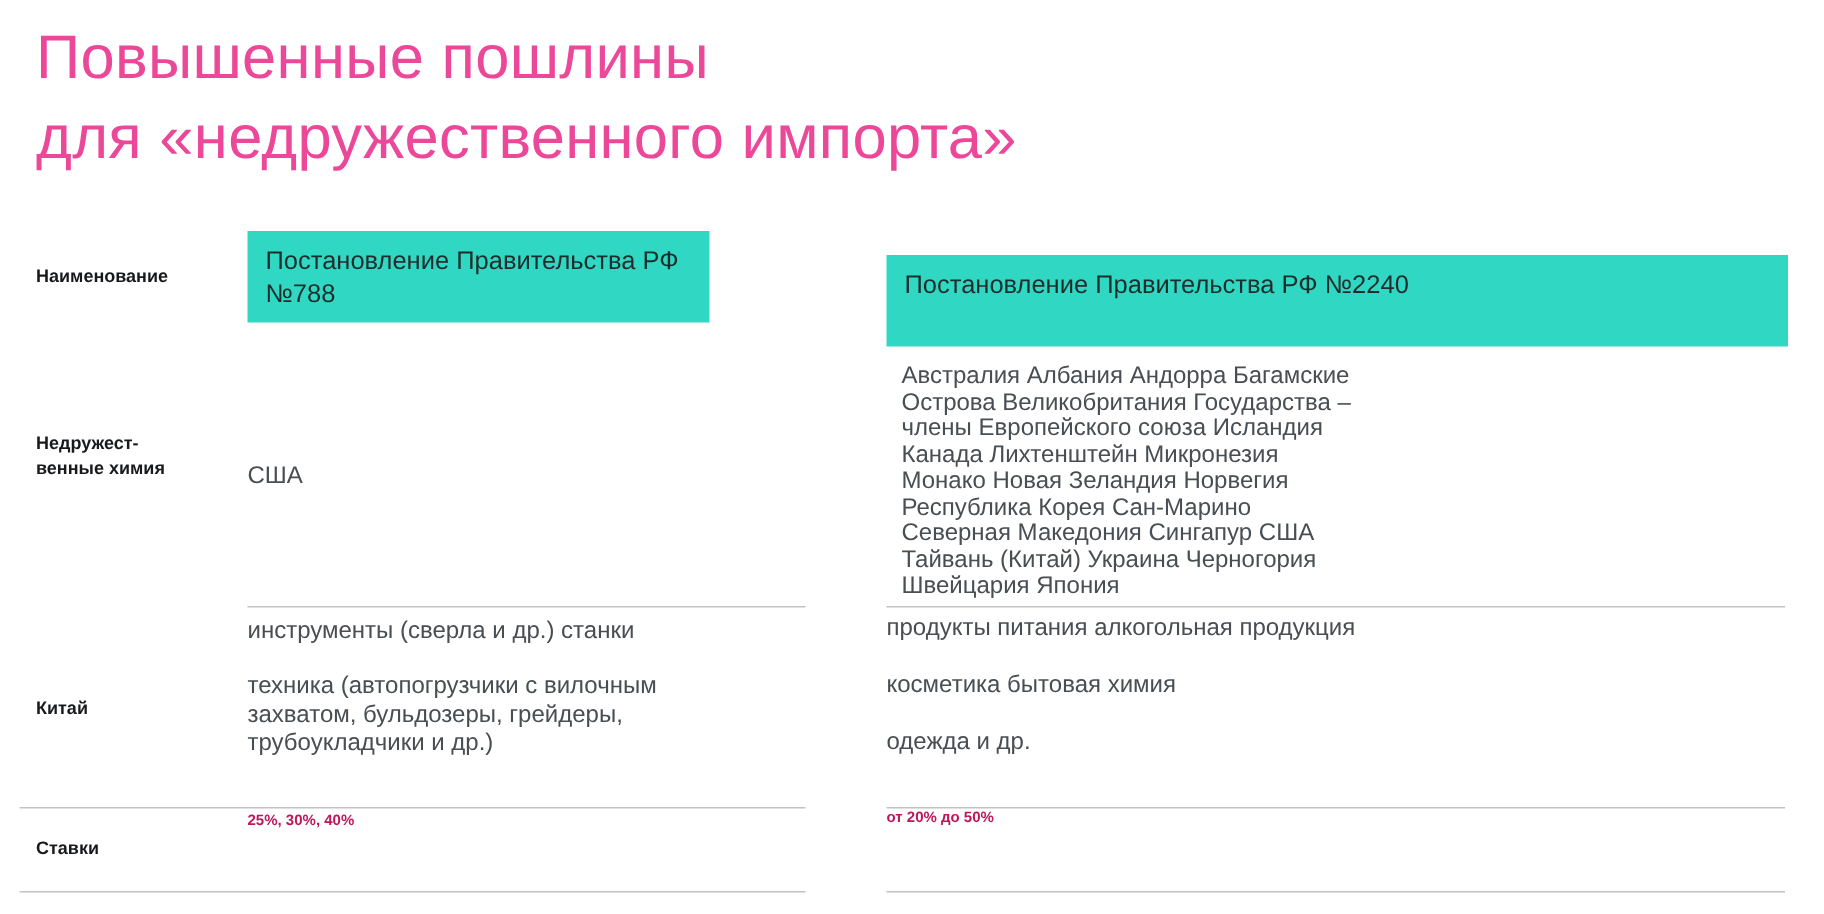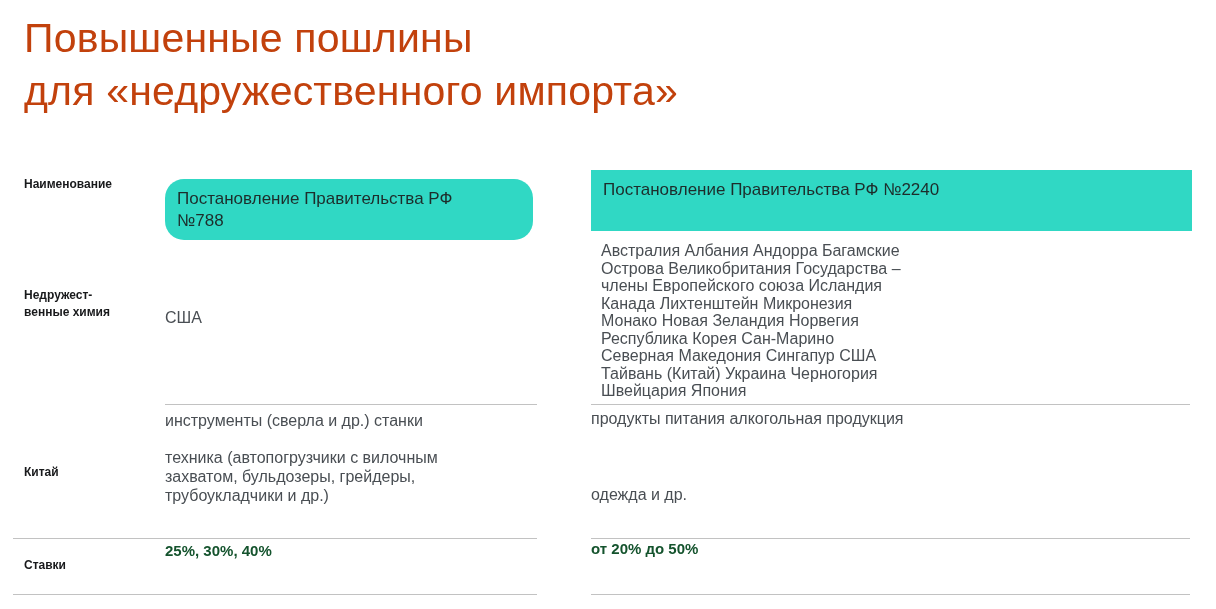--- a/index.html
+++ b/index.html
@@ -13,32 +13,32 @@
     overflow: hidden;
   }
   .title {
     position: absolute;
     left: 24px;
     top: 12px;
     font-size: 41px;
     line-height: 53px;
     font-weight: 300;
     letter-spacing: 0.2px;
-    color: #c2410c;
+    color: #ec4899;
   }
   .teal-cell {
     position: absolute;
     background: #30d8c4;
     color: #1d2d2b;
     font-size: 17px;
     line-height: 22px;
     padding: 9px 12px 0 12px;
     white-space: pre-line;
   }
-  .cell-header-1 { left: 165px; top: 179px; width: 368px; height: 61px; border-radius: 19px; }
+  .cell-header-1 { left: 165px; top: 154px; width: 308px; height: 61px; }
   .cell-header-2 { left: 591px; top: 170px; width: 601px; height: 61px; }
   .row-label {
     position: absolute;
     left: 24px;
     font-weight: 700;
     font-size: 12px;
     line-height: 17px;
     color: #18191b;
     white-space: pre-line;
   }
@@ -55,23 +55,23 @@
   .pre { white-space: pre-line; }
   .usa { left: 165px; top: 308px; }
   .countries-2 { left: 601px; top: 242px; width: 345px; line-height: 17.5px; }
   .goods-1a { left: 165px; top: 411px; width: 372px; }
   .goods-1b { left: 165px; top: 448px; width: 372px; }
   .goods-2a { left: 591px; top: 409px; width: 599px; }
   .goods-2b { left: 591px; top: 447px; width: 599px; }
   .goods-2c { left: 591px; top: 485px; width: 599px; }
   .rates-value {
     position: absolute;
-    font-size: 15px;
+    font-size: 10px;
     font-weight: 700;
-    color: #14532d;
+    color: #be185d;
   }
   .rates-1 { left: 165px; top: 542px; }
   .rates-2 { left: 591px; top: 540px; text-align: right; }
   .rule {
     position: absolute;
     height: 1px;
     background: #c2c2c2;
   }
   .rule-goods-1 { left: 165px; top: 404px; width: 372px; }
   .rule-goods-2 { left: 591px; top: 404px; width: 599px; }
@@ -109,20 +109,21 @@
 Швейцария Япония</div>
 
   <div class="rule rule-goods-1"></div>
   <div class="rule rule-goods-2"></div>
 
   <div class="body-text goods-1a">инструменты (сверла и др.) станки</div>
   <div class="body-text pre goods-1b">техника (автопогрузчики с вилочным
 захватом, бульдозеры, грейдеры,
 трубоукладчики и др.)</div>
   <div class="body-text goods-2a">продукты питания алкогольная продукция</div>
+  <div class="body-text goods-2b">косметика бытовая химия</div>
   <div class="body-text goods-2c">одежда  и др.</div>
 
   <div class="rule rule-rates-top-1"></div>
   <div class="rule rule-rates-top-2"></div>
   <div class="rule rule-rates-bottom-1"></div>
   <div class="rule rule-rates-bottom-2"></div>
 
   <div class="rates-value rates-1">25%, 30%, 40%</div>
   <div class="rates-value rates-2">от 20% до 50%</div>
 

